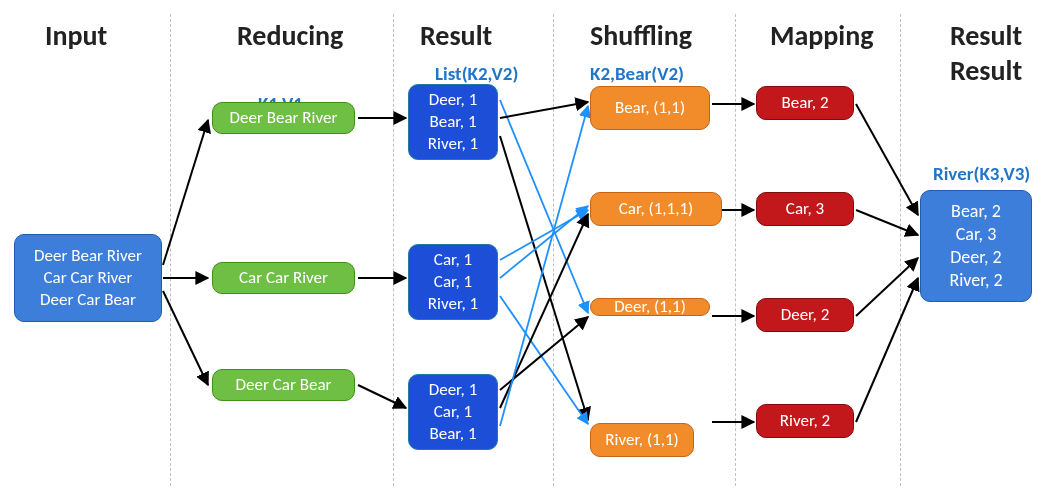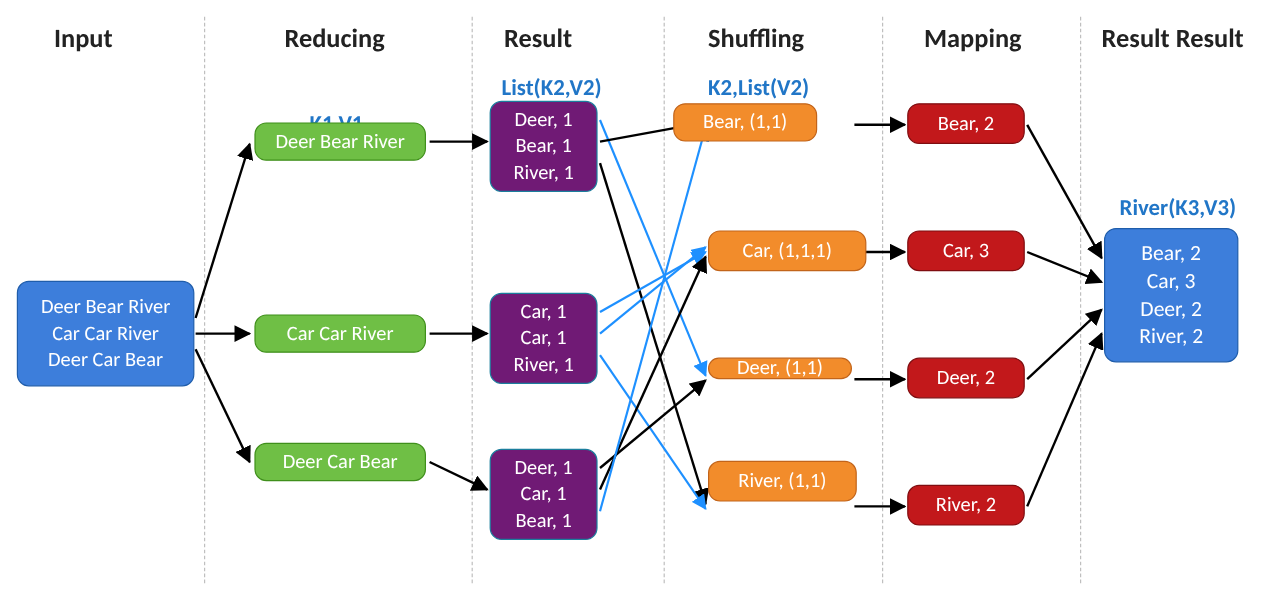--- a/index.html
+++ b/index.html
@@ -8,21 +8,21 @@
     width: 1054px;
     height: 500px;
     font-family: Calibri, Arial, sans-serif;
     background: #fff;
     position: relative;
     overflow: hidden;
   }
   .col-header {
     position: absolute;
     top: 18px;
-    font-size: 22px;
+    font-size: 28px;
     font-weight: bold;
     color: #222;
     text-align: center;
   }
   .subheader {
     position: absolute;
     font-size: 19px;
     font-weight: bold;
     color: #2176c7;
   }
@@ -42,21 +42,21 @@
     flex-direction: column;
     align-items: center;
     justify-content: center;
     text-align: center;
     padding: 6px 10px;
     box-sizing: border-box;
     white-space: pre-line;
   }
   .blue   { background: #3d7edb; border: 1.5px solid #1f5dab; }
   .green  { background: #6fbf45; border: 1.5px solid #3f8f1b; color:#fff;}
-  .cyan   { background: #701a75; border: 1.5px solid #1b7e9d; }
+  .cyan   { background: #1d4ed8; border: 1.5px solid #1b7e9d; }
   .orange { background: #f28c2b; border: 1.5px solid #c2641a; }
   .red    { background: #c2181b; border: 1.5px solid #7f0d10; }
   svg.arrows {
     position: absolute;
     inset: 0;
     width: 1054px;
     height: 500px;
     pointer-events: none;
   }
 </style>
@@ -70,22 +70,22 @@
 <div class="divider" style="left:900px"></div>
 
 <div class="col-header" style="left:45px">Input</div>
 <div class="col-header" style="left:237px">Reducing</div>
 <div class="col-header" style="left:420px">Result</div>
 <div class="col-header" style="left:590px">Shuffling</div>
 <div class="col-header" style="left:770px">Mapping</div>
 <div class="col-header" style="left:918px">Result Result</div>
 
 <div class="subheader" style="left:258px; top:92px">K1,V1</div>
-<div class="subheader" style="left:418px; top:62px">List(K2,V2)</div>
-<div class="subheader" style="left:590px; top:62px">K2,List(V2)</div>
+<div class="subheader" style="left:435px; top:62px">List(K2,V2)</div>
+<div class="subheader" style="left:590px; top:62px">K2,Bear(V2)</div>
 <div class="subheader" style="left:933px; top:162px">River(K3,V3)</div>
 
 <svg class="arrows">
   <defs>
     <marker id="ah" viewBox="0 0 10 10" refX="9" refY="5" markerWidth="7" markerHeight="7" orient="auto-start-reverse">
       <path d="M0,0 L10,5 L0,10 z" fill="#000"></path>
     </marker>
     <marker id="ahb" viewBox="0 0 10 10" refX="9" refY="5" markerWidth="7" markerHeight="7" orient="auto-start-reverse">
       <path d="M0,0 L10,5 L0,10 z" fill="#1e90ff"></path>
     </marker>
@@ -133,24 +133,24 @@
 <div class="box cyan" style="left:408px; top:84px;  width:90px; height:76px">Deer, 1
 Bear, 1
 River, 1</div>
 <div class="box cyan" style="left:408px; top:244px; width:90px; height:76px">Car, 1
 Car, 1
 River, 1</div>
 <div class="box cyan" style="left:408px; top:374px; width:90px; height:76px">Deer, 1
 Car, 1
 Bear, 1</div>
 
-<div class="box orange" style="left:561px; top:86px;  width:120px; height:32px">Bear, (1,1)</div>
+<div class="box orange" style="left:590px; top:86px;  width:120px; height:44px">Bear, (1,1)</div>
 <div class="box orange" style="left:590px; top:192px; width:132px; height:34px">Car, (1,1,1)</div>
 <div class="box orange" style="left:590px; top:298px; width:120px; height:18px">Deer, (1,1)</div>
-<div class="box orange" style="left:590px; top:384px; width:124px; height:34px">River, (1,1)</div>
+<div class="box orange" style="left:590px; top:423px; width:104px; height:34px">River, (1,1)</div>
 
 <div class="box red" style="left:756px; top:86px;  width:98px; height:34px">Bear, 2</div>
 <div class="box red" style="left:756px; top:192px; width:98px; height:34px">Car, 3</div>
 <div class="box red" style="left:756px; top:298px; width:98px; height:34px">Deer, 2</div>
 <div class="box red" style="left:756px; top:404px; width:98px; height:34px">River, 2</div>
 
 <div class="box blue" style="left:920px; top:190px; width:112px; height:112px; font-size:18px">Bear, 2
 Car, 3
 Deer, 2
 River, 2</div>

